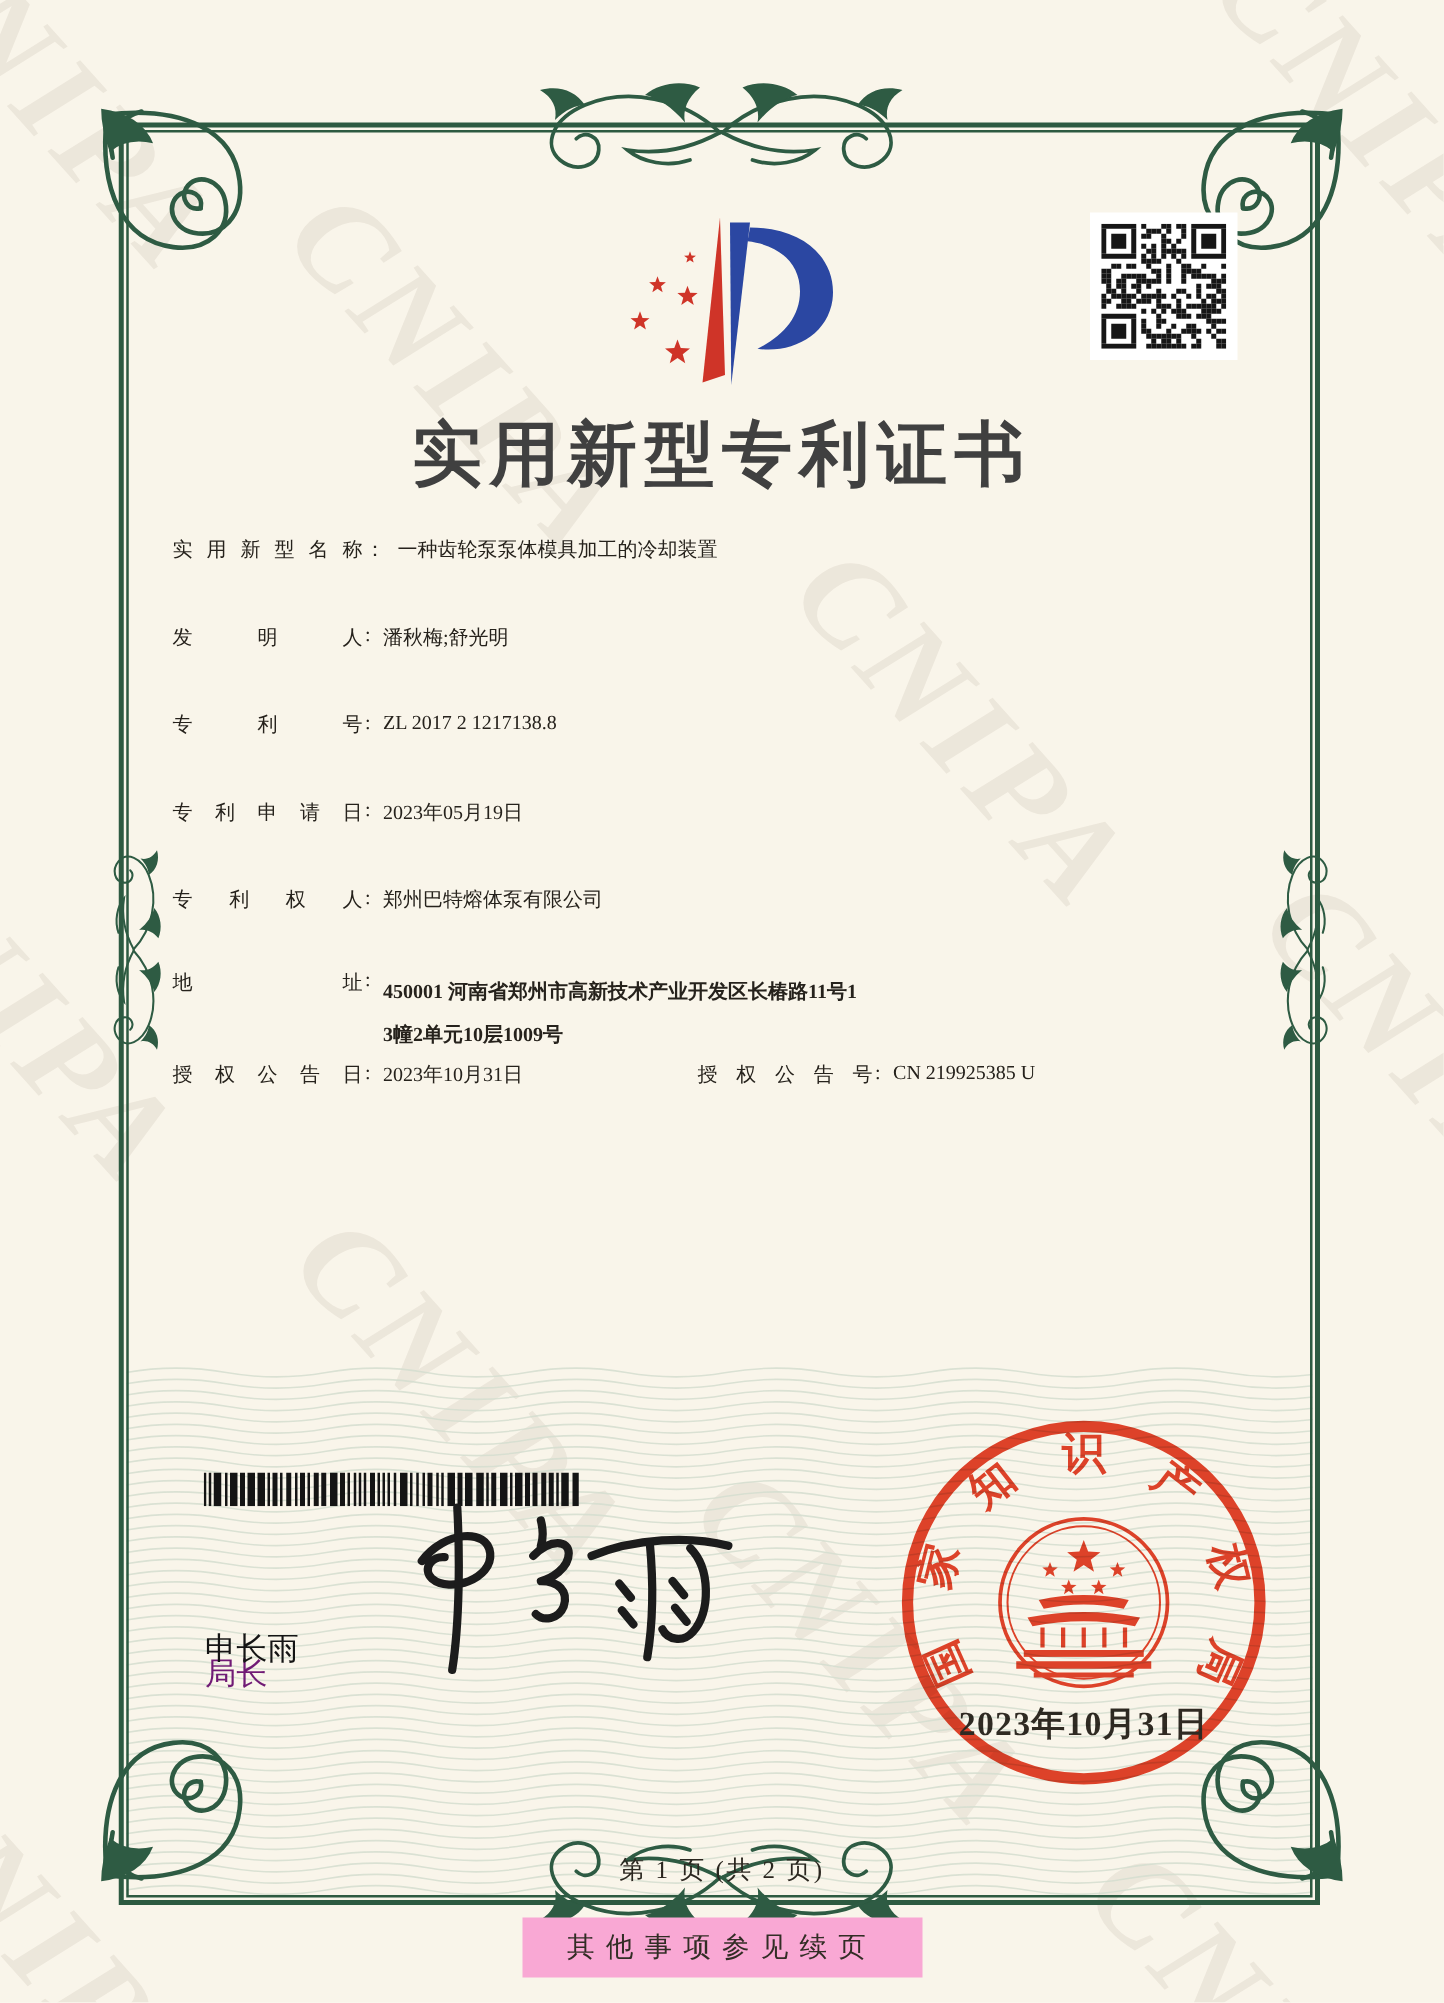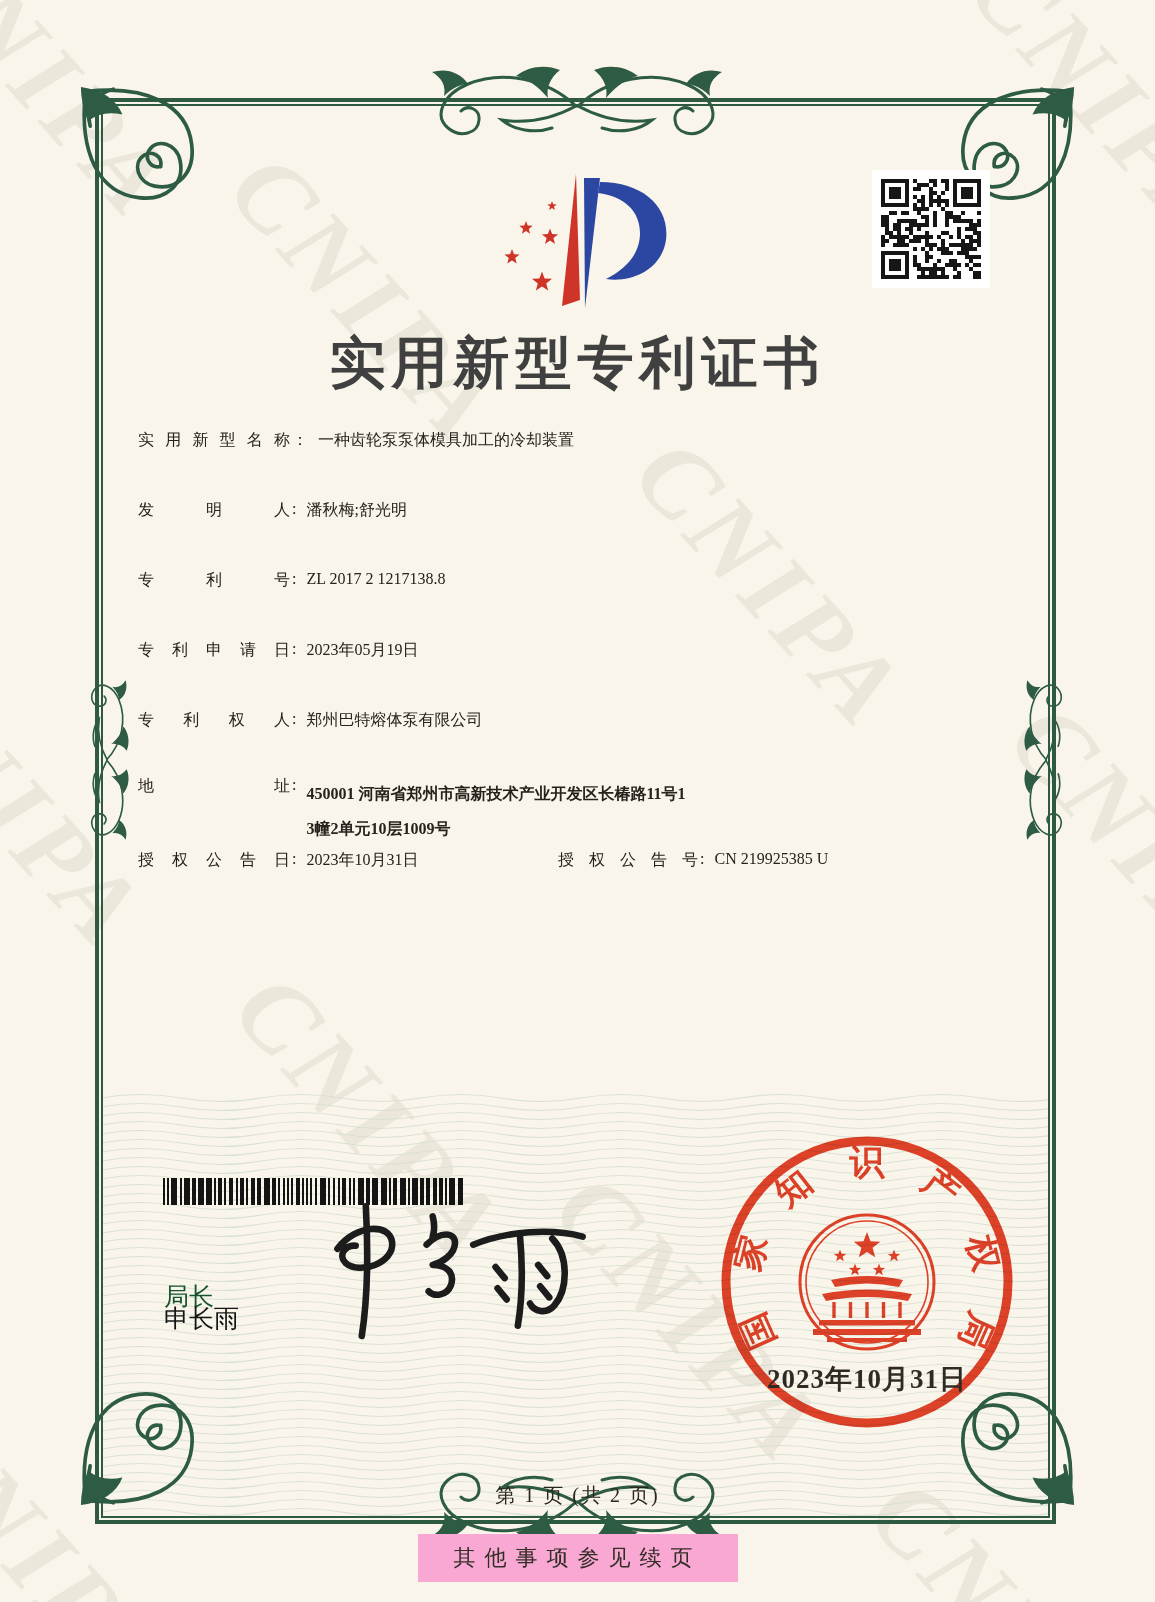--- a/index.html
+++ b/index.html
@@ -50,21 +50,21 @@
   .second-pair{position:absolute;left:420px;top:0;white-space:nowrap;}
   .second-pair .flabel{width:140px;}
 
   
   .paras{position:absolute;left:144px;top:896px;width:878px;font-size:22.5px;line-height:37px;text-align:justify;color:#26221c;}
   .paras p{margin:0;text-indent:2em;}
   .paras p + p{margin-top:14px;}
 
   
   .barcode{position:absolute;left:163px;top:1178px;width:300px;height:27px;}
-  .signer-title{position:absolute;left:164px;top:1280px;font-family:"Liberation Sans",sans-serif;font-size:25px;color:#14532d;}
+  .signer-title{position:absolute;left:164px;top:1322px;font-family:"Liberation Sans",sans-serif;font-size:25px;color:#701a75;}
   .signer-name{position:absolute;left:164px;top:1302px;font-family:Liberation Serif, serif;font-size:25px;color:#141414;}
   .signature{position:absolute;left:300px;top:1192px;width:310px;height:152px;}
   .seal{position:absolute;left:713px;top:1128px;width:308px;height:308px;mix-blend-mode:multiply;opacity:.95;}
   .seal-char{font-size:35px;font-weight:bold;fill:#e23a20;font-family:"Liberation Serif",serif;}
   .seal-date{font-size:27px;fill:#241f19;font-weight:bold;letter-spacing:1px;font-family:"Liberation Serif",serif;}
 
   .pagenum{position:absolute;left:0;top:1482px;width:100%;text-align:center;font-size:20px;letter-spacing:2px;color:#2a261f;}
   .note{position:absolute;top:1534px;left:50%;transform:translateX(-50%);
     background:#f9a8d4;padding:9px 36px;font-size:22px;letter-spacing:9px;color:#322d25;white-space:nowrap;}
 </style>

